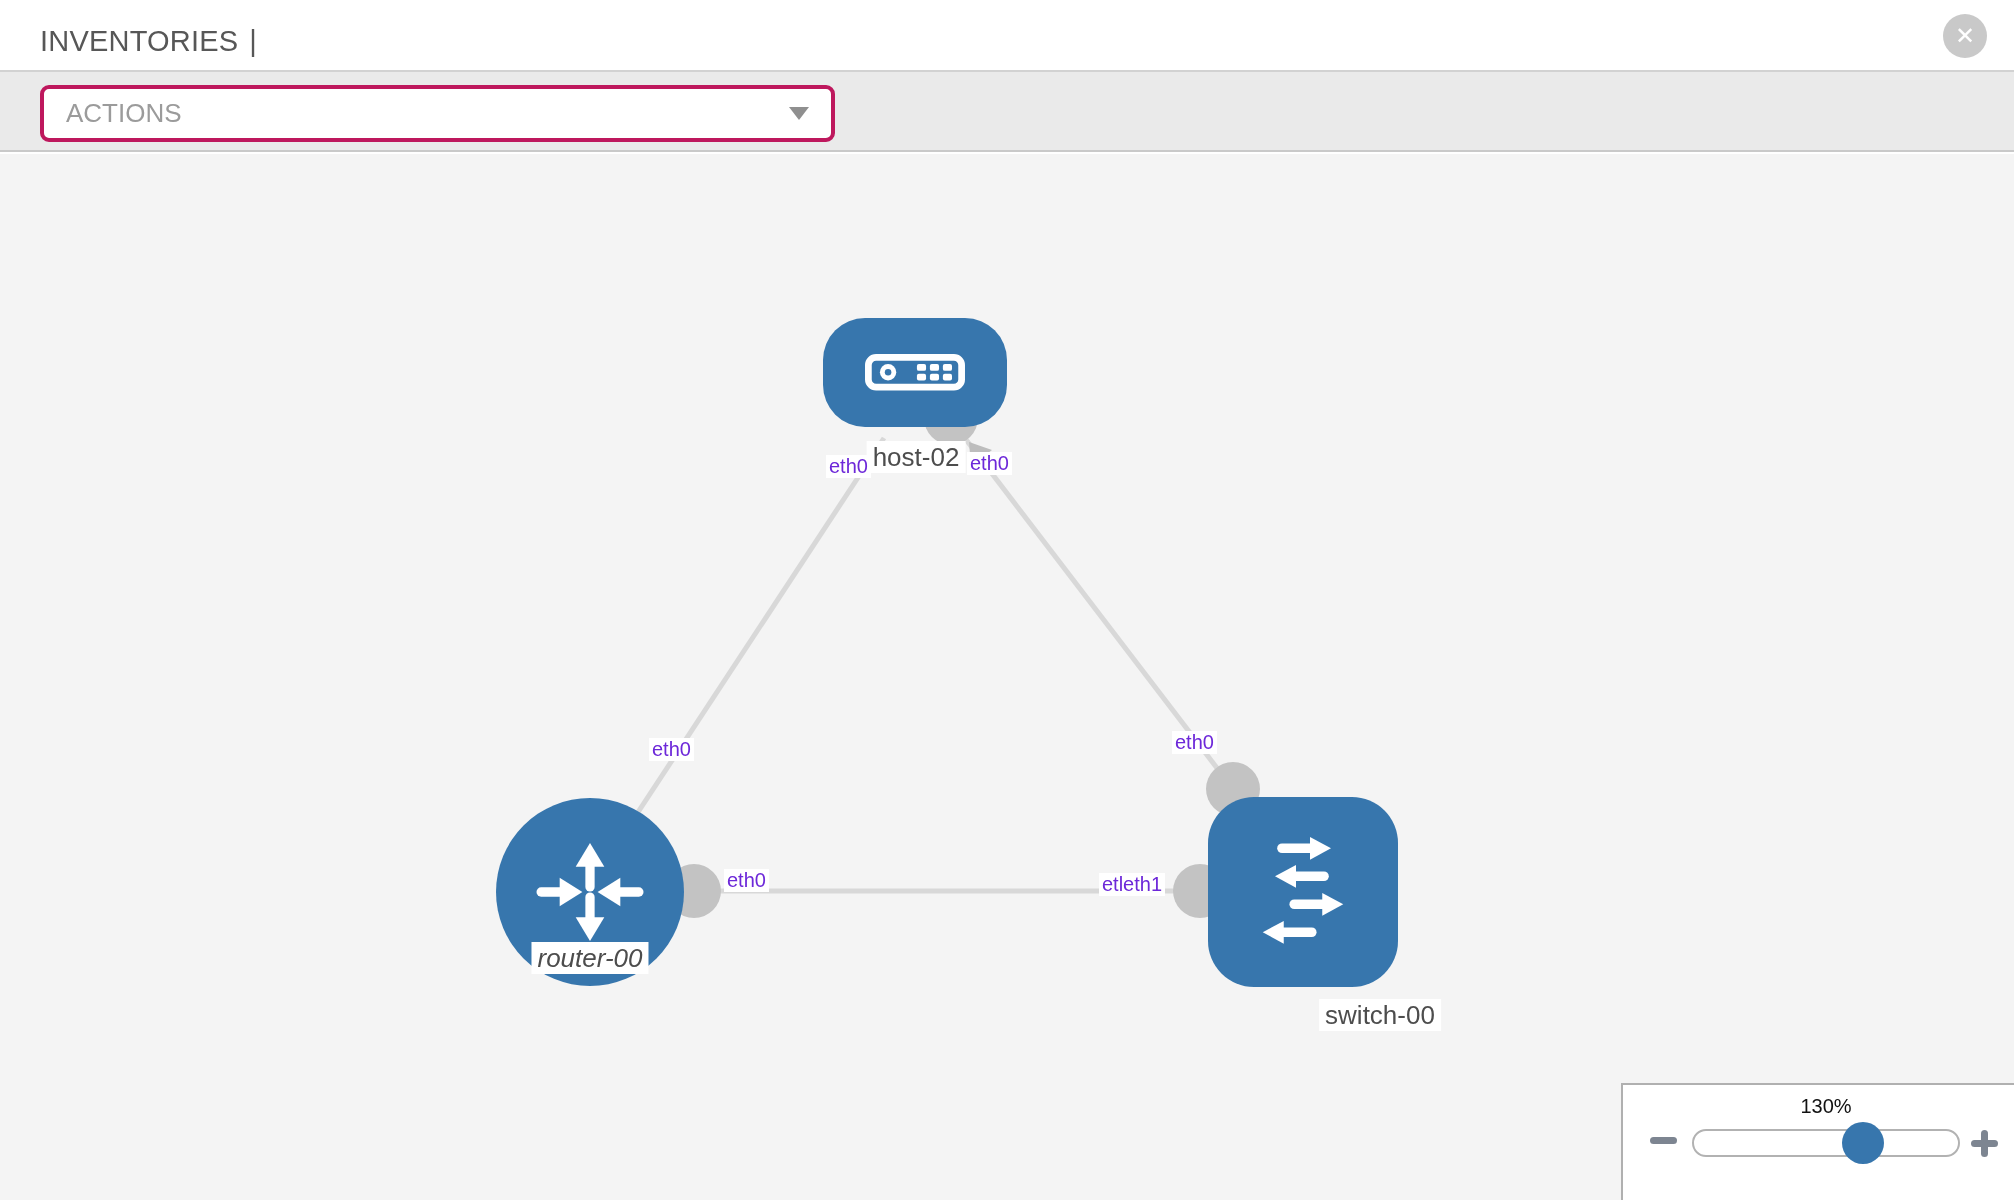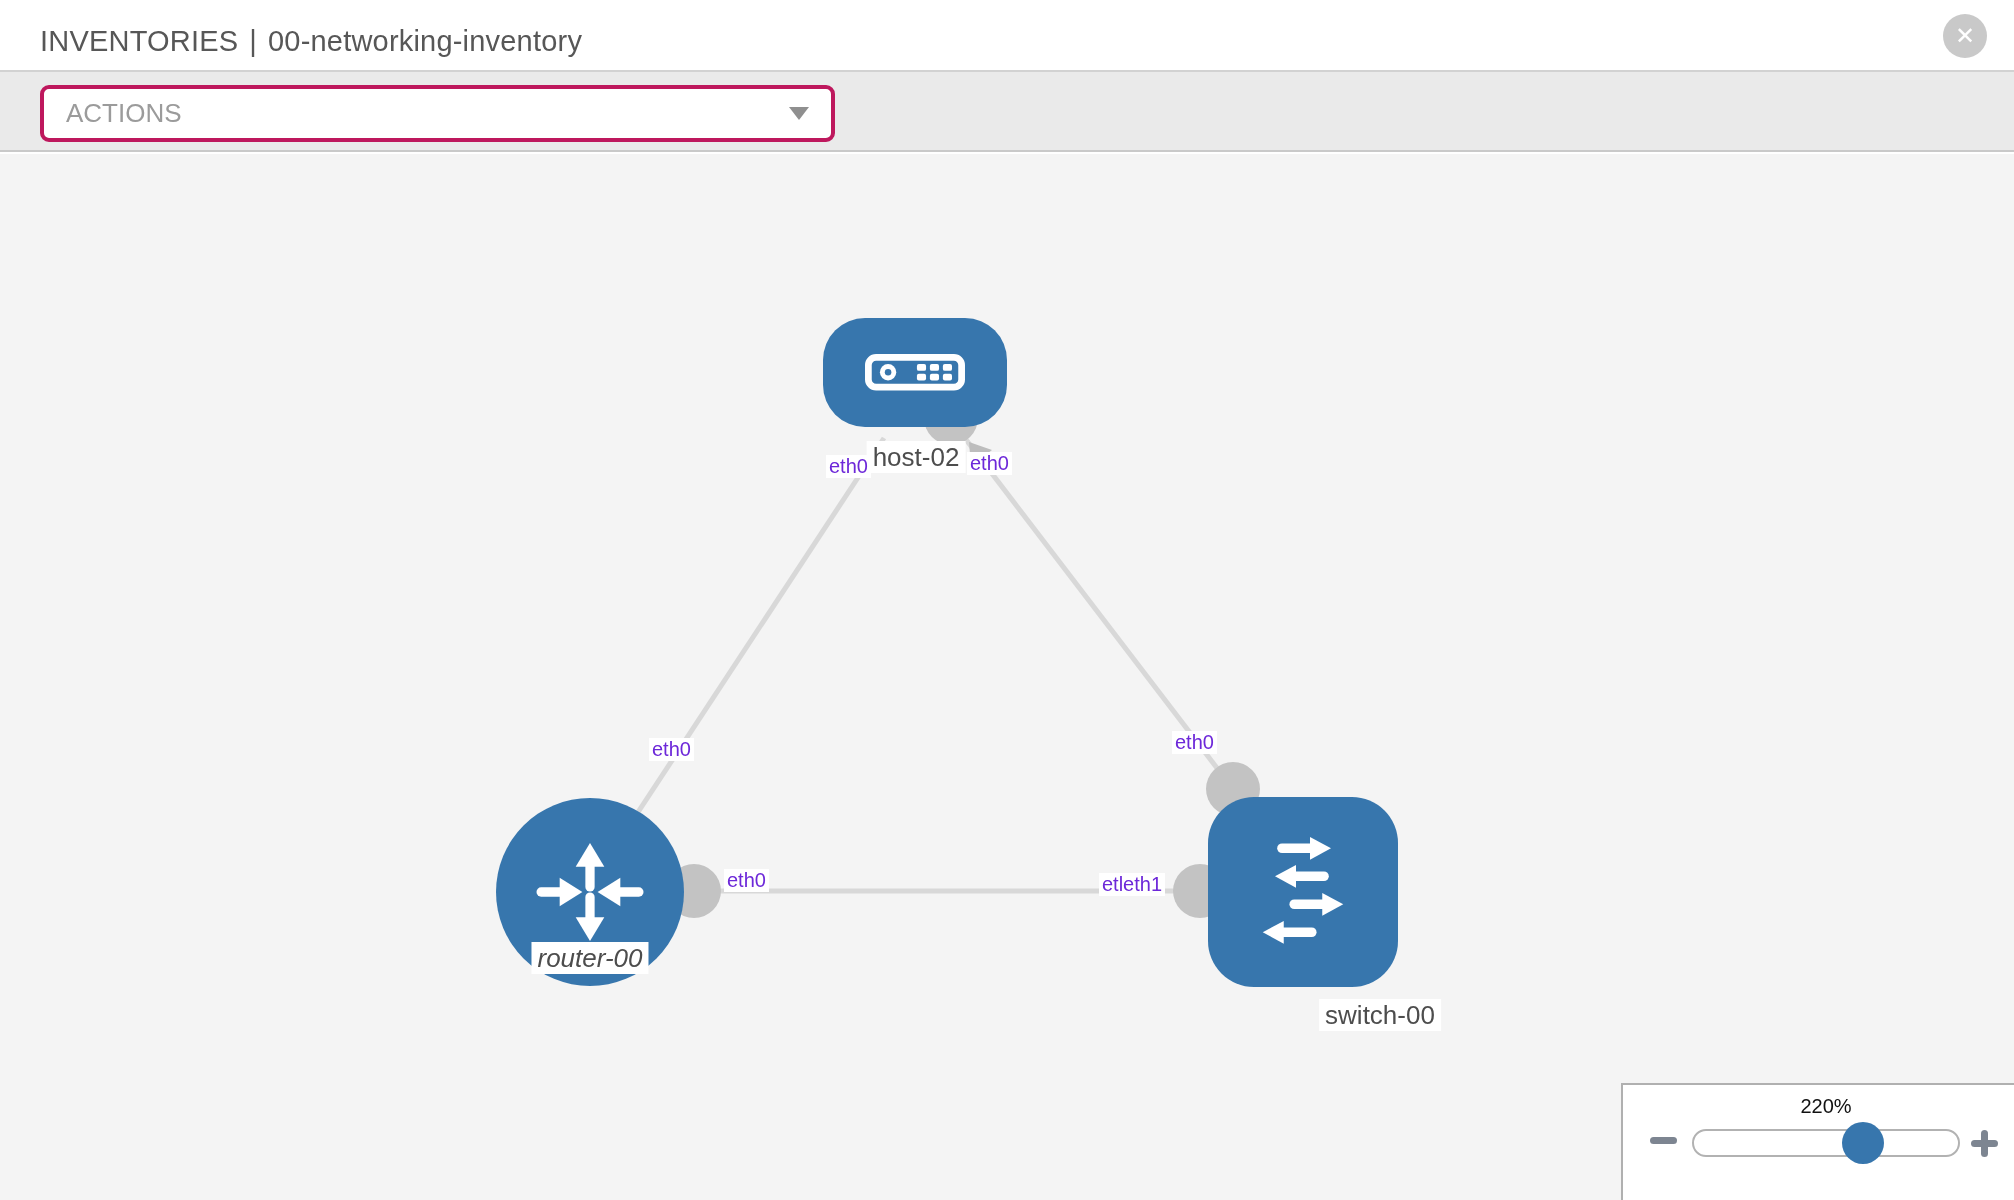--- a/index.html
+++ b/index.html
@@ -109,21 +109,20 @@
     background: #3776ad; border-radius: 50%; cursor: pointer;
   }
 </style>
 </head>
 <body>
 
 <div class="header">
   <div class="title">
     <span>INVENTORIES</span>
     <span class="sep">|</span>
-    <span>00-networking-inventory</span>
   </div>
   <div class="close-btn">
     <span>✕</span>
   </div>
 </div>
 
 <div class="toolbar">
   <div class="select-box actions-box">
     <span>ACTIONS</span>
     <span class="caret"></span>
@@ -210,21 +209,21 @@
 <span class="nlabel centered lbl-switch">switch-00</span>
 
 <span class="iflabel if-host-left">eth0</span>
 <span class="iflabel if-host-right">eth0</span>
 <span class="iflabel if-router-up">eth0</span>
 <span class="iflabel if-switch-up">eth0</span>
 <span class="iflabel if-mid-left">eth0</span>
 <span class="iflabel if-mid-right">etleth1</span>
 
 <div class="zoom-panel">
-  <div class="zoom-level">220%</div>
+  <div class="zoom-level">130%</div>
   <div class="zoom-minus">
     <div class="bar"></div>
   </div>
   <div class="zoom-track"></div>
   <div class="zoom-thumb"></div>
   <div class="zoom-plus">
     <div class="hbar"></div>
     <div class="vbar"></div>
   </div>
 </div>

